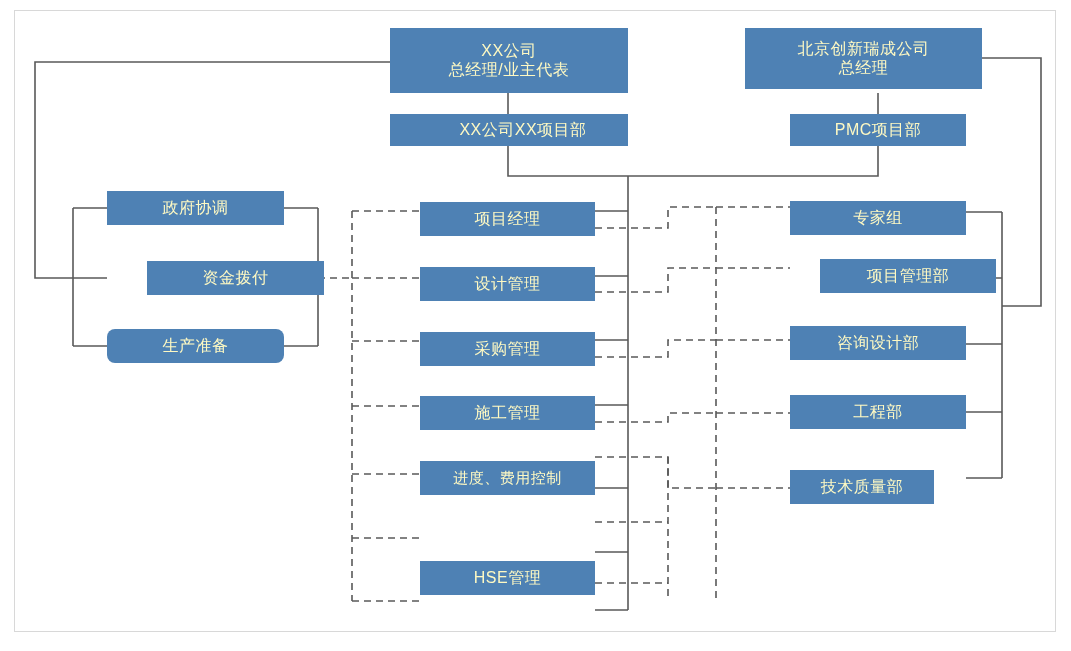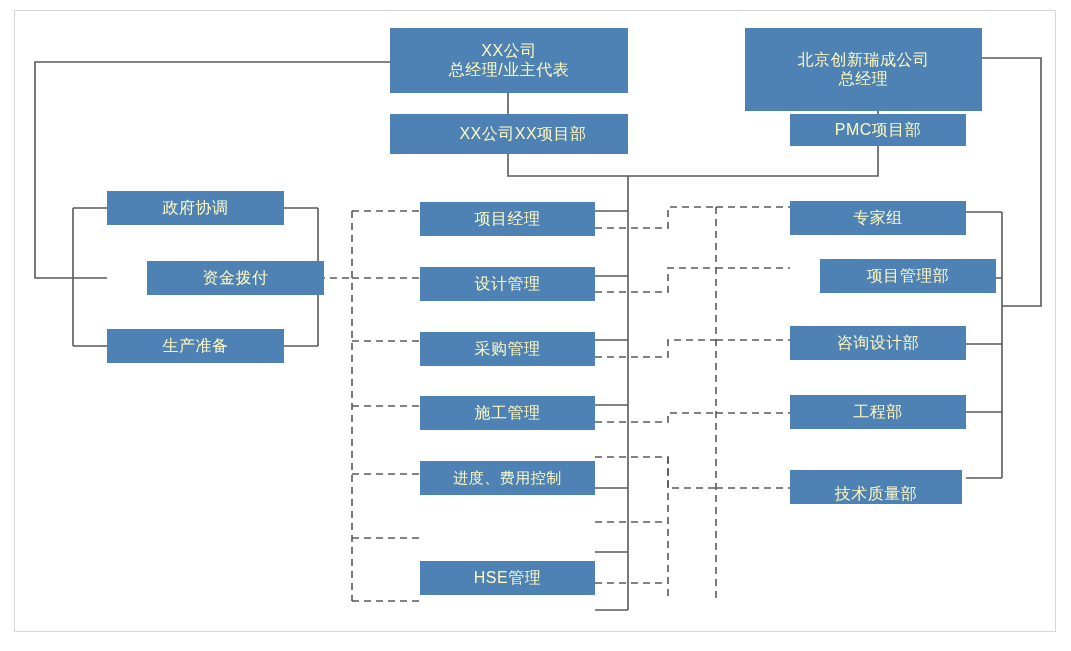--- a/index.html
+++ b/index.html
@@ -92,42 +92,42 @@
     </g>
   </svg>
 
   <div class="node f16" style="left:390px;top:28px;width:238px;height:65px;">
     <span>
       <span>XX公司</span>
       <span>总经理/业主代表</span>
     </span>
   </div>
 
-  <div class="node f16" style="left:745px;top:28px;width:237px;height:83px;">
+  <div class="node f16" style="left:745px;top:28px;width:237px;height:61px;">
     <span>
       <span>北京创新瑞成公司</span>
       <span>总经理</span>
     </span>
   </div>
 
-  <div class="node f16" style="left:390px;top:114px;width:238px;height:40px;padding-left:28px;">
+  <div class="node f16" style="left:390px;top:114px;width:238px;height:32px;padding-left:28px;">
     <span>XX公司XX项目部</span>
   </div>
 
   <div class="node f16" style="left:790px;top:114px;width:176px;height:32px;">
     <span>PMC项目部</span>
   </div>
 
   <div class="node f16" style="left:107px;top:191px;width:177px;height:34px;">
     <span>政府协调</span>
   </div>
   <div class="node f16" style="left:107px;top:261px;width:177px;height:34px;margin-left:40px;">
     <span>资金拨付</span>
   </div>
-  <div class="node f16" style="left:107px;top:329px;width:177px;height:34px;">
+  <div class="node f16" style="left:107px;top:329px;width:177px;height:34px;border-radius:8px;">
     <span>生产准备</span>
   </div>
 
   <div class="node f16" style="left:420px;top:202px;width:175px;height:34px;">
     <span>项目经理</span>
   </div>
   <div class="node f16" style="left:420px;top:267px;width:175px;height:34px;">
     <span>设计管理</span>
   </div>
   <div class="node f16" style="left:420px;top:332px;width:175px;height:34px;">
@@ -148,17 +148,17 @@
   </div>
   <div class="node f16" style="left:790px;top:259px;width:176px;height:34px;margin-left:30px;">
     <span>项目管理部</span>
   </div>
   <div class="node f16" style="left:790px;top:326px;width:176px;height:34px;">
     <span>咨询设计部</span>
   </div>
   <div class="node f16" style="left:790px;top:395px;width:176px;height:34px;">
     <span>工程部</span>
   </div>
-  <div class="node f16" style="left:790px;top:470px;width:172px;height:34px;align-items:flex-end;">
+  <div class="node f16" style="left:790px;top:470px;width:144px;height:34px;">
     <span>技术质量部</span>
   </div>
 
 </div>
 
 </body></html>

